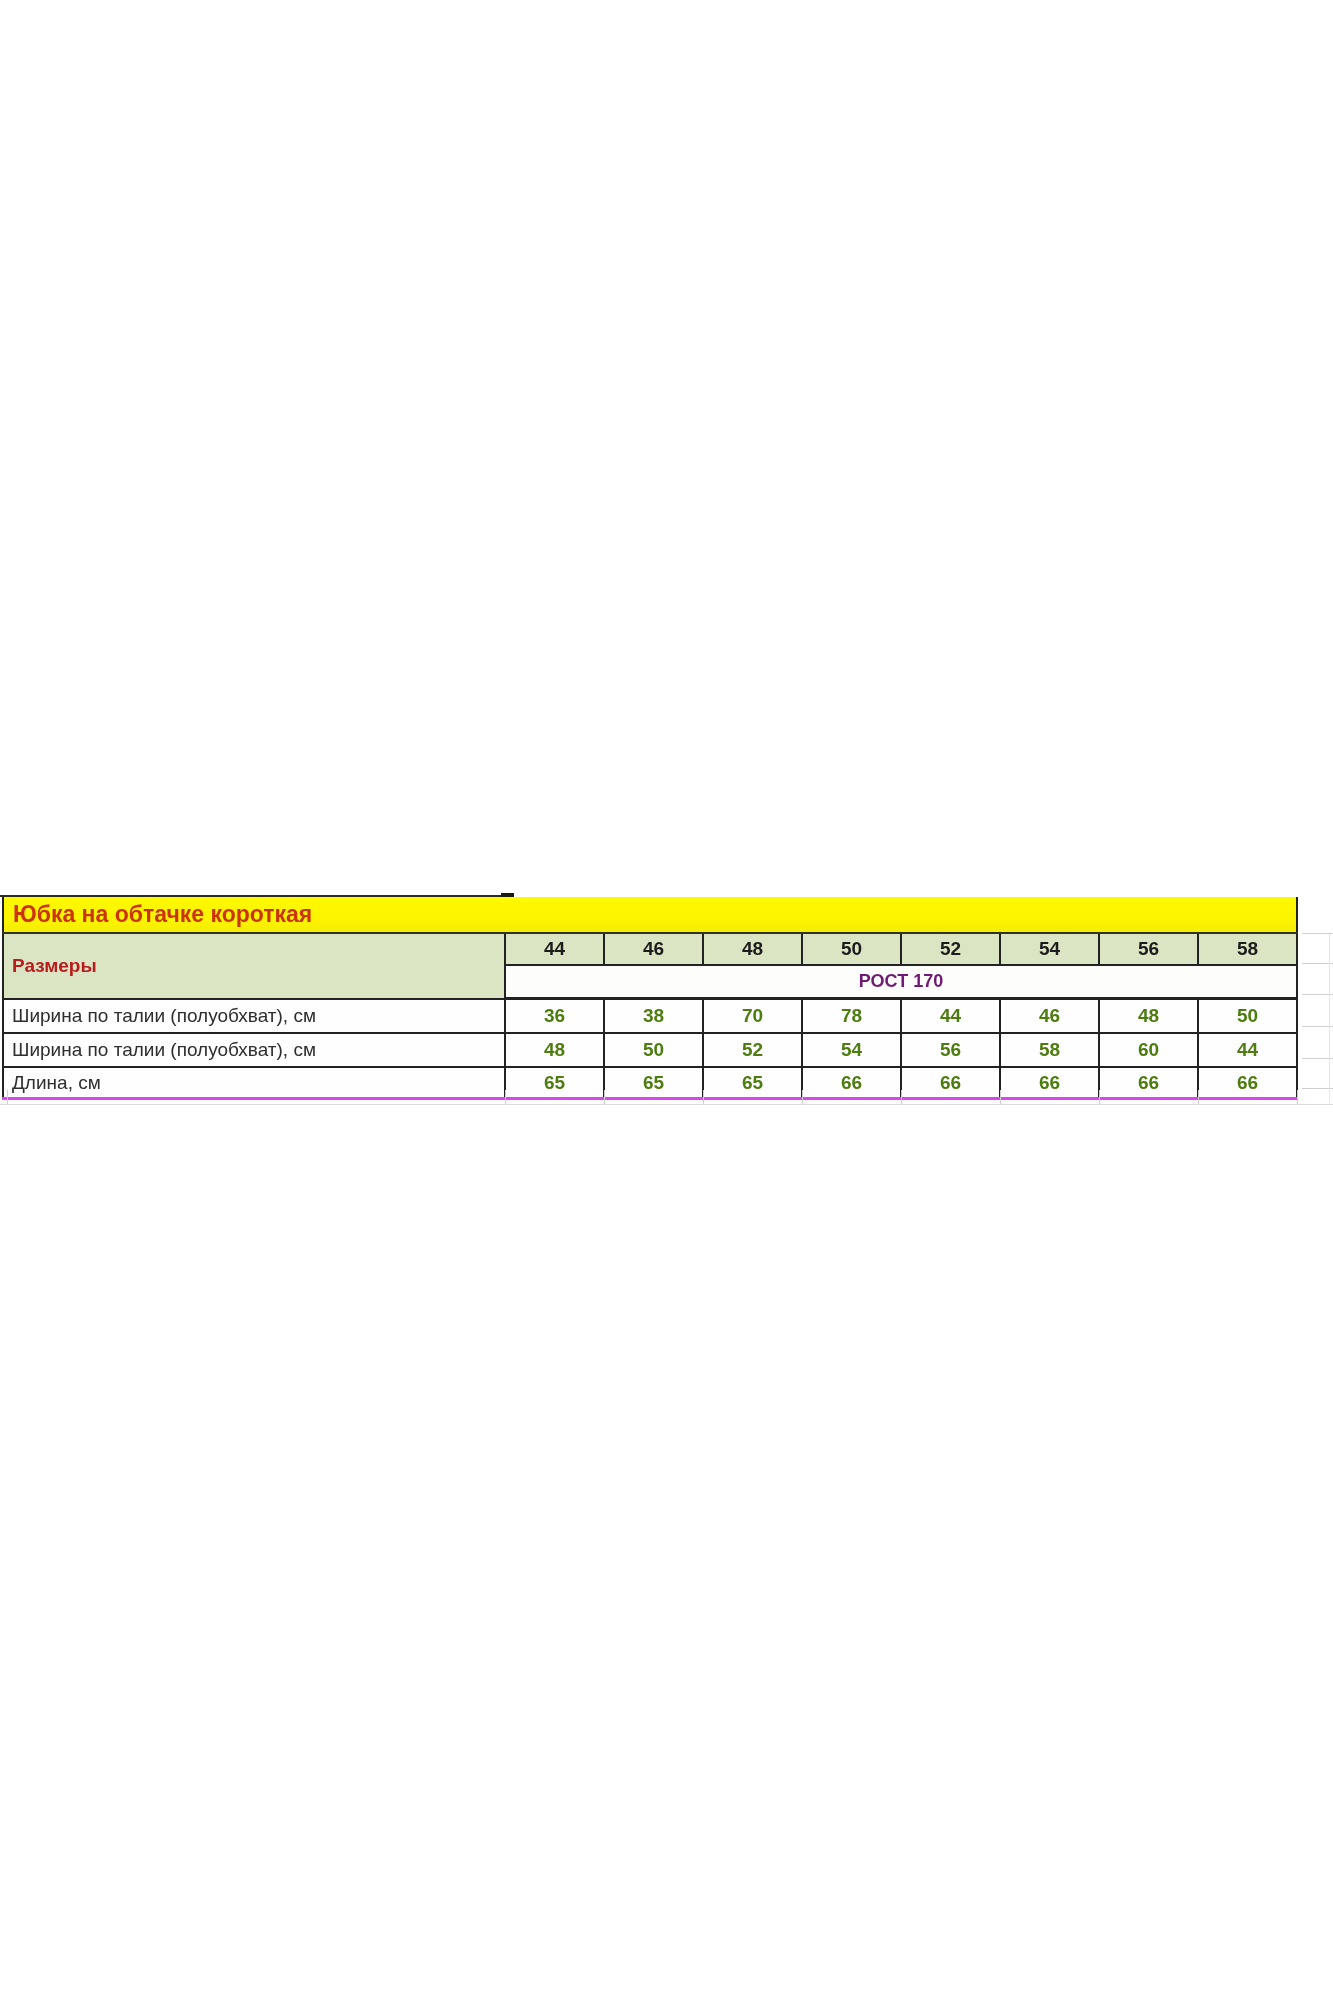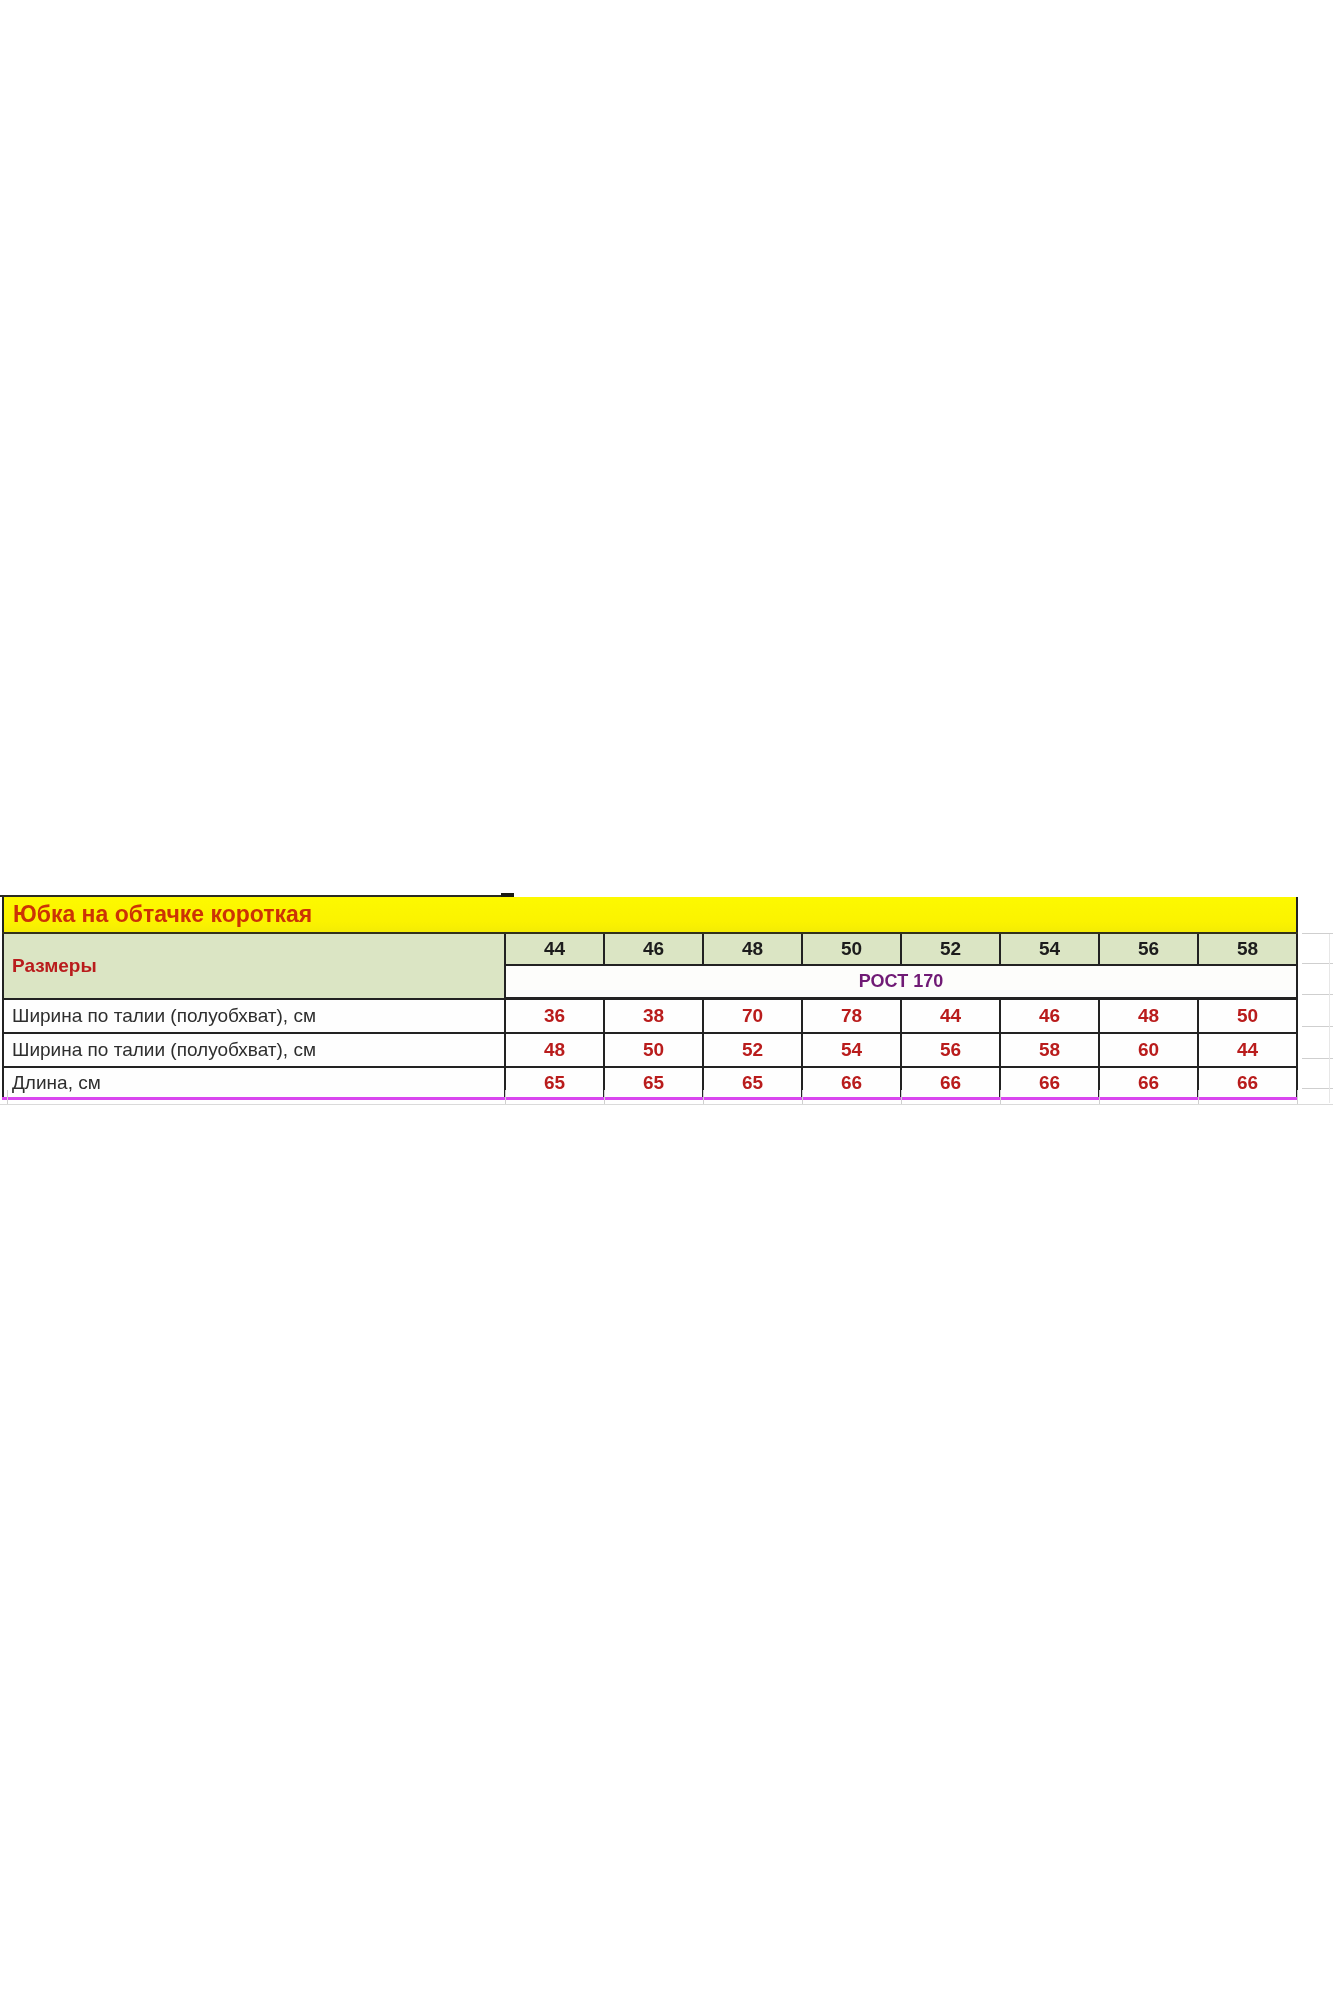--- a/index.html
+++ b/index.html
@@ -42,21 +42,21 @@
     font-size:18px;font-weight:700;color:#701a75;
     text-align:center;vertical-align:middle;
     border-bottom:3px solid #222;
   }
   tr.data-row td{background:#fefefe;}
   tr.data-row td.lbl{
     font-size:19px;font-weight:400;color:#2e2e2e;
     padding-left:8px;text-align:left;vertical-align:middle;
   }
   tr.data-row td.val{
-    font-size:19px;font-weight:600;color:#b91c1c;
+    font-size:19px;font-weight:600;color:#4d7c0f;
     text-align:center;vertical-align:middle;
   }
   tr.r1 td{height:30px;}
   tr.r2 td{height:30px;}
   tr.r3 td{height:27px;border-bottom:3px solid #d946ef;}
 
   
   .ghost{position:absolute;background:#cfcfcf;}
   .ghost.v{width:1px;top:1090px;height:15px;}
   .ghost.hfull{left:0;top:1104px;width:1333px;height:1px;background:#dadada;}

